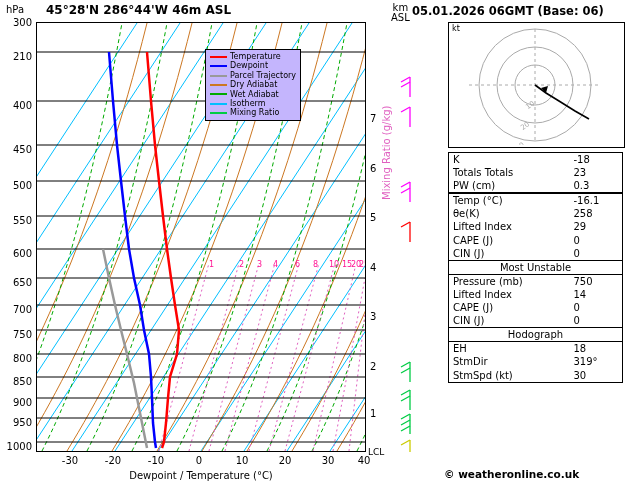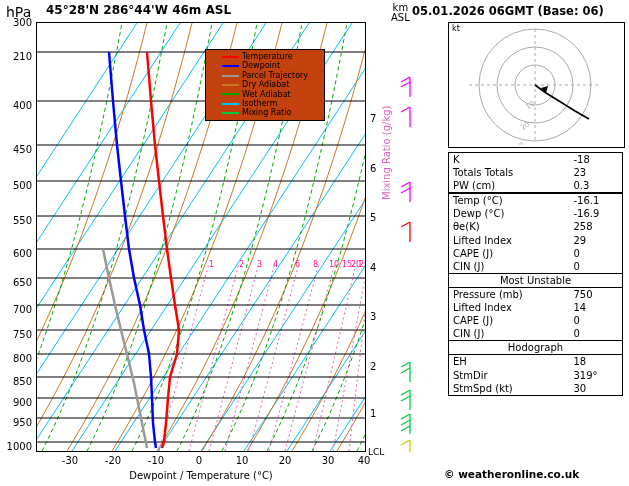--- a/index.html
+++ b/index.html
@@ -1,37 +1,37 @@
 <!DOCTYPE html>
 <html><head>
 <meta charset="utf-8">
 <style>
   html,body{margin:0;padding:0;}
   body{width:629px;height:486px;background:#ffffff;font-family:"DejaVu Sans",sans-serif;overflow:hidden;position:relative;}
   .root{position:absolute;inset:0;}
 
   
   .skewt{position:absolute;left:0;top:0;width:400px;height:486px;}
-  .hpa-label{position:absolute;left:6px;top:4px;font-size:14px;color:#000;}
+  .hpa-label{position:absolute;left:6px;top:4px;font-size:10px;color:#000;}
   .title{position:absolute;left:46px;top:3px;font-size:12px;font-weight:bold;color:#000;white-space:nowrap;}
   .km-label{position:absolute;left:372px;top:3px;font-size:10px;color:#000;text-align:center;line-height:10px;margin-left:19px;}
 
   .plot{position:absolute;left:36px;top:22px;width:330px;height:430px;border:1px solid #000;box-sizing:border-box;overflow:hidden;background:#fff;}
   .plot svg{position:absolute;left:0;top:0;}
 
   .ytick{position:absolute;right:368px;font-size:10px;color:#000;text-align:right;width:30px;}
   .xtick{position:absolute;top:455px;font-size:10px;color:#000;text-align:center;width:34px;}
   .xaxis-title{position:absolute;left:36px;top:470px;width:330px;text-align:center;font-size:10px;color:#000;}
   .kmtick{position:absolute;left:370px;font-size:10px;color:#000;}
   .lcl-label{position:absolute;left:368px;top:447px;font-size:9px;color:#000;}
 
   .mixlabel{position:absolute;left:381px;top:200px;font-size:10px;color:#e060c0;transform:rotate(-90deg);transform-origin:left top;white-space:nowrap;}
 
   
-  .legend{position:absolute;left:168px;top:26px;background:#c2410c;border:1px solid #000;padding:2px 16px;font-size:8px;line-height:9.4px;}
+  .legend{position:absolute;left:168px;top:26px;background:#c4b5fd;border:1px solid #000;padding:2px 4px;font-size:8px;line-height:9.4px;}
   .legend .row{display:flex;align-items:center;white-space:nowrap;}
   .legend .sw{width:17px;height:0;border-top-width:2px;border-top-style:solid;margin-right:3px;}
 
   
   .rightcol{position:absolute;left:404px;top:0;width:225px;height:436px;}
   .rtitle{position:absolute;left:8px;top:4px;font-size:11.5px;font-weight:bold;color:#000;white-space:nowrap;}
 
   .hodo{position:absolute;left:44px;top:22px;width:175px;height:124px;border:1px solid #000;background:#fff;}
   .hodo .kt{position:absolute;left:3px;top:1px;font-size:8px;color:#000;}
 
@@ -293,24 +293,20 @@
               <td colspan="2"></td>
             </tr>
         <tr class="sep">
               <td colspan="2"></td>
             </tr>
         <tr>
               <td>Temp (°C)</td>
               <td class="val">-16.1</td>
             </tr>
         <tr>
-              <td>Dewp (°C)</td>
-              <td class="val">-16.9</td>
-            </tr>
-        <tr>
               <td>θe(K)</td>
               <td class="val">258</td>
             </tr>
         <tr>
               <td>Lifted Index</td>
               <td class="val">29</td>
             </tr>
         <tr>
               <td>CAPE (J)</td>
               <td class="val">0</td>

